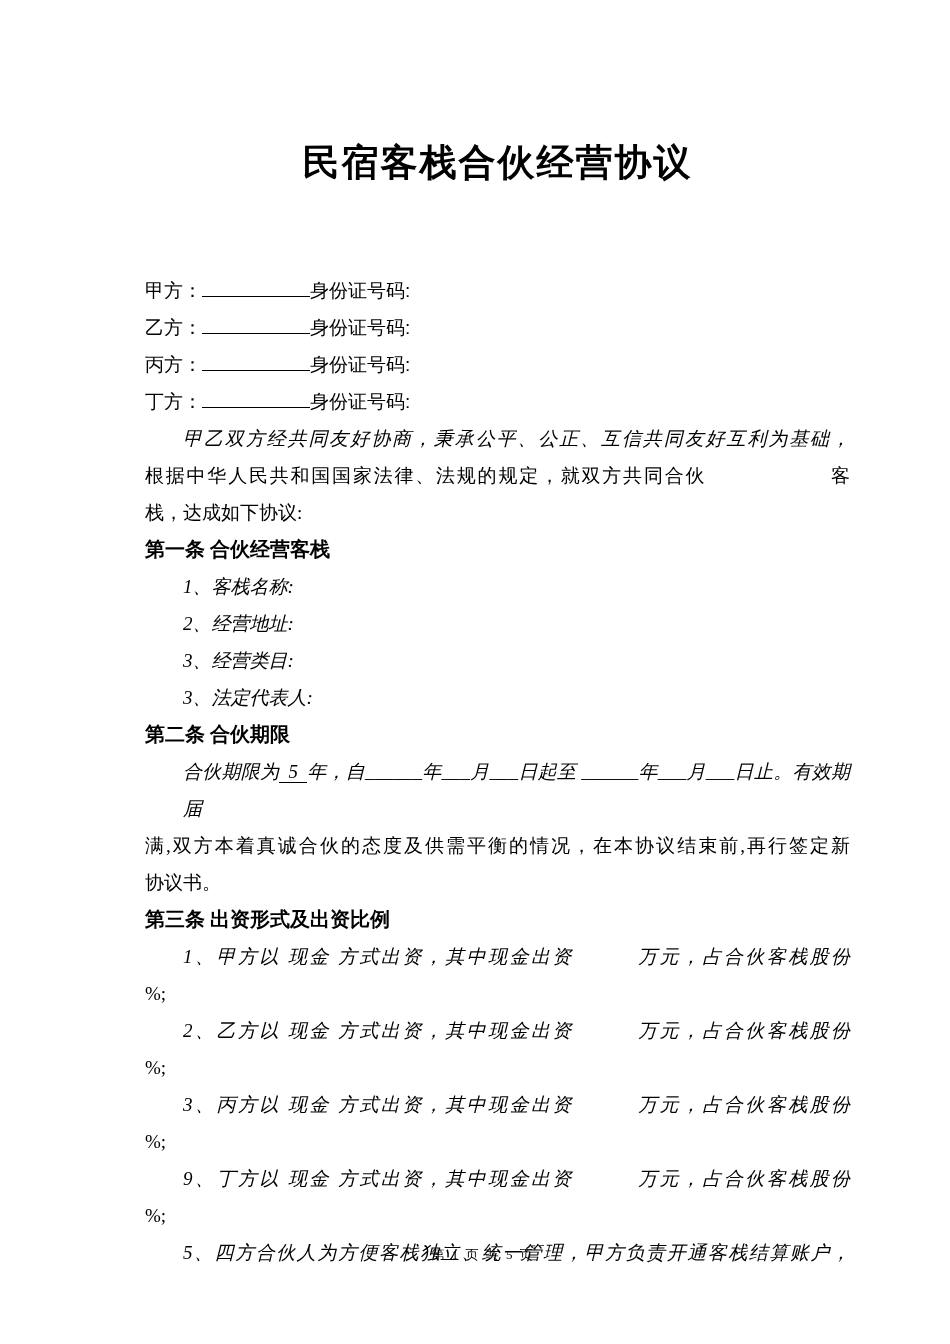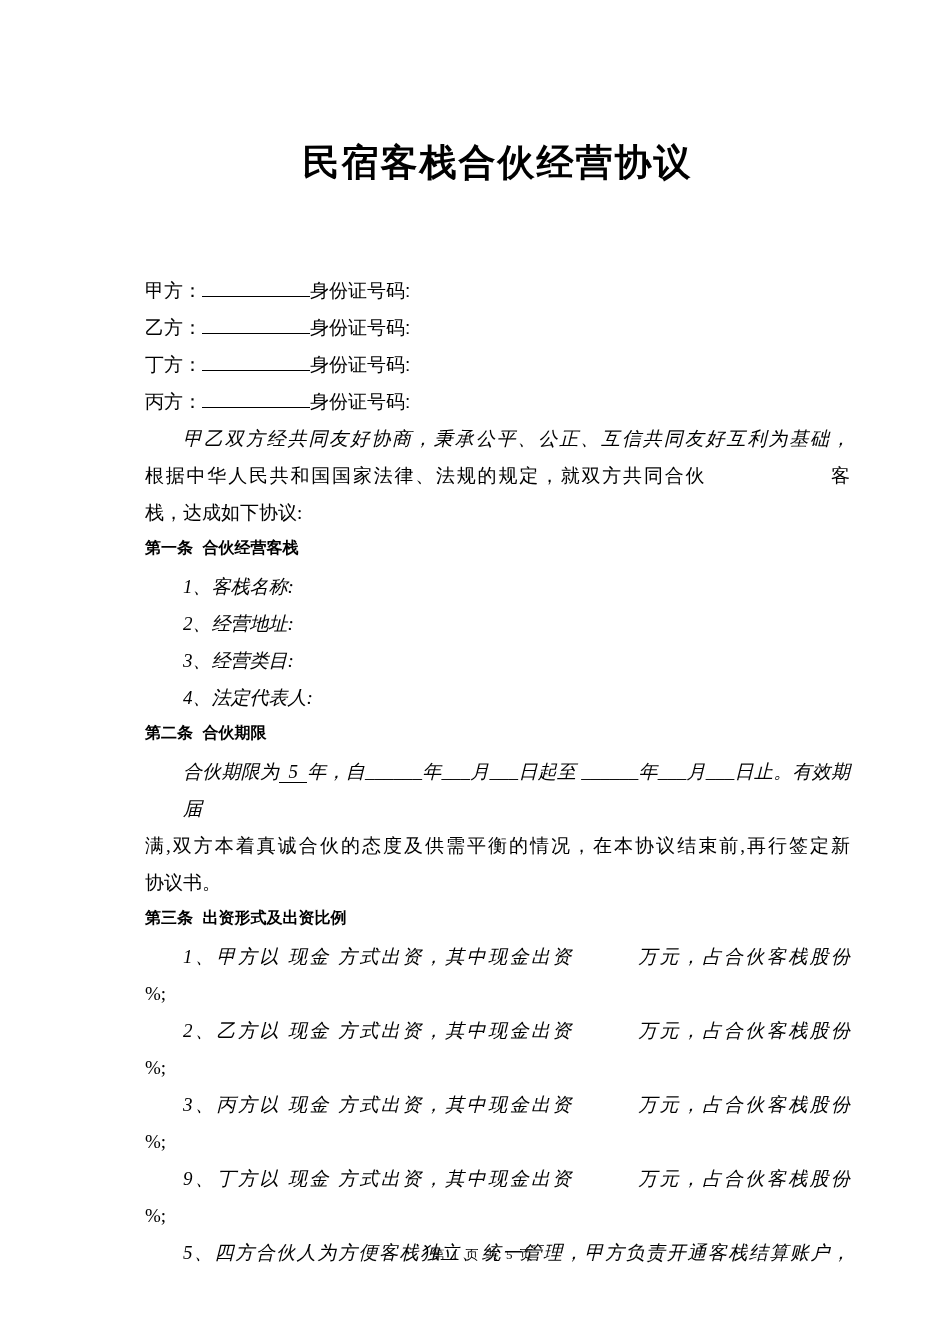--- a/index.html
+++ b/index.html
@@ -43,22 +43,22 @@
   .line, .jline {
     font-size: 19px;
     line-height: 37px;
   }
   .jline {
     text-align: justify;
     text-align-last: justify;
   }
   .indent { margin-left: 38px; font-style: italic; }
   .sec-heading {
-    font-family: Liberation Mono, monospace;
-    font-size: 16px;
+    font-family: Liberation Serif, serif;
+    font-size: 20px;
     font-weight: 700;
     line-height: 37px;
   }
   .u-num {
     border-bottom: 1.5px solid #000;
     padding: 0 9px;
   }
   .footer {
     position: absolute;
     left: 16px;
@@ -73,33 +73,33 @@
 </head>
 <body>
 
 <div class="page">
 
   <h1 class="doc-title">民宿客栈合伙经营协议</h1>
 
   <div>
     <div class="party-line"><span>甲方：</span><span class="blank-line"></span><span>身份证号码:</span></div>
     <div class="party-line"><span>乙方：</span><span class="blank-line"></span><span>身份证号码:</span></div>
+    <div class="party-line"><span>丙方：</span><span class="blank-line"></span><span>身份证号码:</span></div>
     <div class="party-line"><span>丁方：</span><span class="blank-line"></span><span>身份证号码:</span></div>
-    <div class="party-line"><span>丙方：</span><span class="blank-line"></span><span>身份证号码:</span></div>
   </div>
 
   <p class="jline indent">甲乙双方经共同友好协商，秉承公平、公正、互信共同友好互利为基础，</p>
   <p class="jline">根据中华人民共和国国家法律、法规的规定，就双方共同合伙　　　　　　客</p>
   <p class="line">栈，达成如下协议:</p>
 
   <h2 class="sec-heading">第一条  合伙经营客栈</h2>
   <p class="line indent">1、客栈名称:</p>
   <p class="line indent">2、经营地址:</p>
   <p class="line indent">3、经营类目:</p>
-  <p class="line indent">4、法定代表人:</p>
+  <p class="line indent">3、法定代表人:</p>
 
   <h2 class="sec-heading">第二条  合伙期限</h2>
   <p class="jline indent"><span>合伙期限为</span><span class="u-num">5</span><span>年，自______年___月___日起至 ______年___月___日止。有效期届</span></p>
   <p class="jline">满,双方本着真诚合伙的态度及供需平衡的情况，在本协议结束前,再行签定新</p>
   <p class="line">协议书。</p>
 
   <h2 class="sec-heading">第三条  出资形式及出资比例</h2>
 
   <p class="jline indent">1、甲方以 现金 方式出资，其中现金出资　　　万元，占合伙客栈股份</p>
   <p class="line">%;</p>

